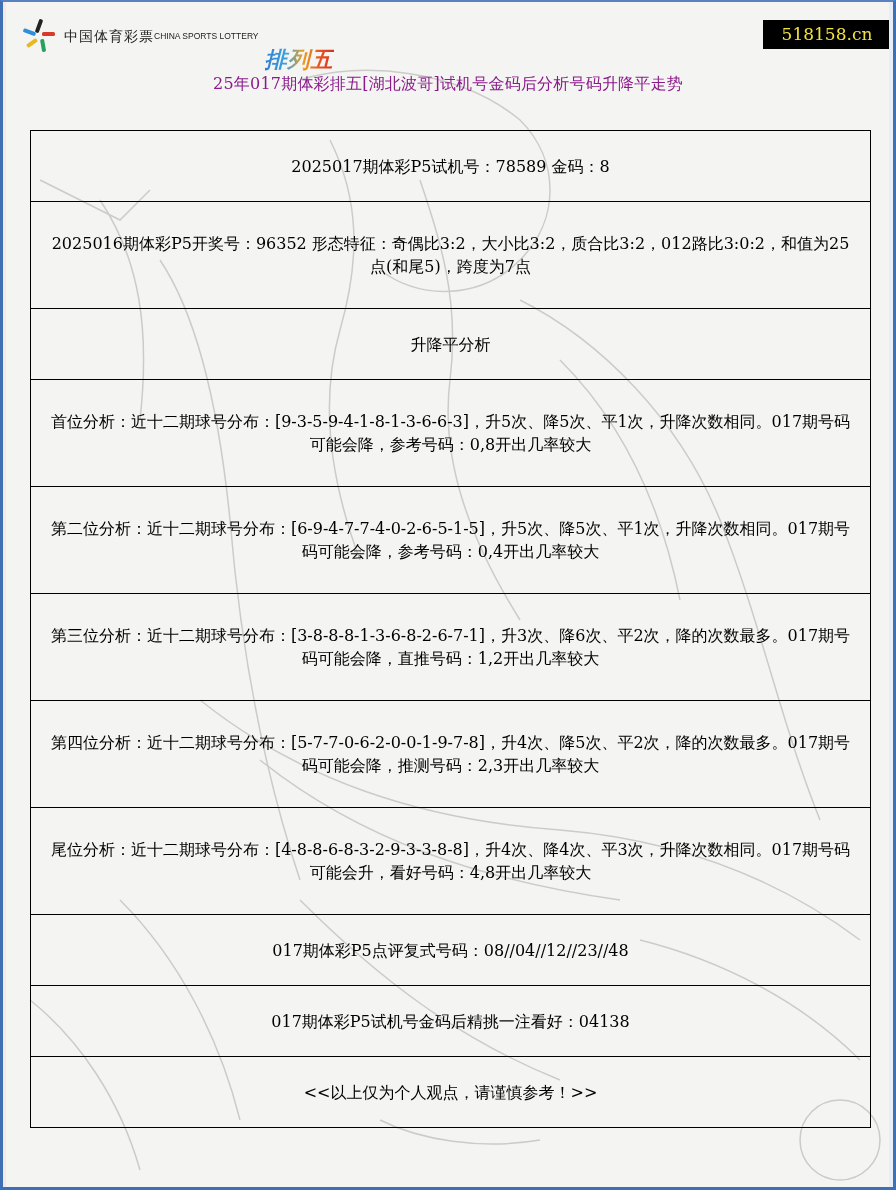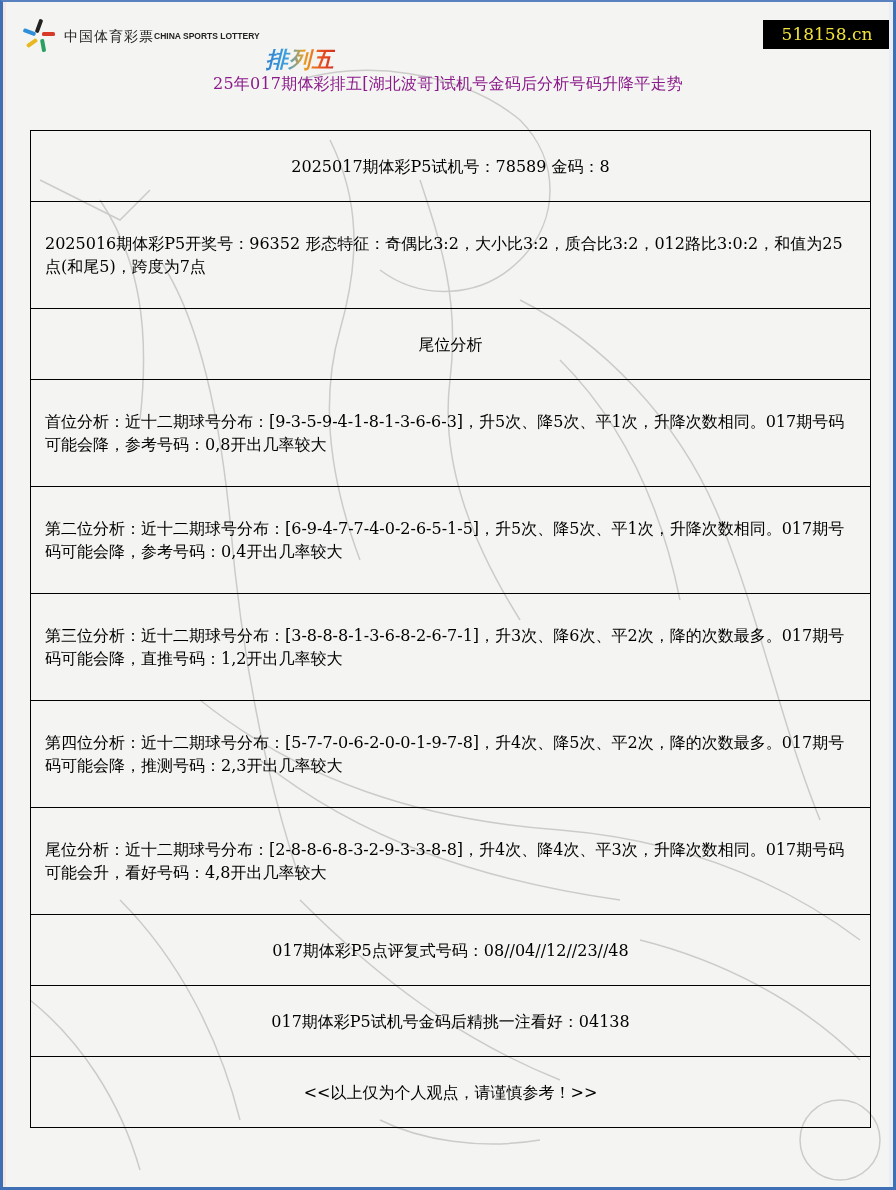--- a/index.html
+++ b/index.html
@@ -23,21 +23,21 @@
     pointer-events: none; z-index: 5;
   }
   
   .bg-art { position: absolute; left: 0; top: 0; width: 896px; height: 1190px; z-index: 0; opacity: 0.45; }
 
   .header { position: absolute; left: 0; top: 0; width: 896px; height: 60px; z-index: 2; }
   .logo { position: absolute; left: 20px; top: 18px; height: 36px; display: flex; align-items: center; }
   .logo-mark { width: 38px; height: 38px; position: relative; }
   .logo-text { margin-left: 6px; display: flex; flex-direction: row; line-height: 1; }
   .logo-cn { font-family: "DejaVu Sans", sans-serif; font-size: 14px; color: #222; letter-spacing: 1px; }
-  .logo-en { font-family: "Liberation Sans", sans-serif; font-weight: bold; font-size: 8.5px; color: #222; margin-top: 3px; }
+  .logo-en { font-family: "Liberation Sans", sans-serif; font-weight: normal; font-size: 8.5px; color: #222; margin-top: 3px; }
   .logo-game { margin-left: 6px; font-family: "DejaVu Sans", sans-serif; font-weight: bold; font-style: italic; font-size: 22px; letter-spacing: 1px;
     background: linear-gradient(90deg, #2f7fd0 0%, #3aa0e0 30%, #e8a020 55%, #e85020 80%, #d23020 100%);
     -webkit-background-clip: text; background-clip: text; color: transparent; margin-top: 48px; }
   .site-badge {
     position: absolute; left: 763px; top: 20px; width: 128px; height: 29px;
     background: #000; color: #f2e33a; font-family: "DejaVu Serif", serif;
     font-size: 17px; line-height: 29px; text-align: center;
   }
   .page-title {
     position: absolute; left: 0; top: 66px; width: 896px; text-align: center;
@@ -48,21 +48,21 @@
     position: absolute; left: 30px; top: 130px; width: 840px; z-index: 2;
     border-collapse: collapse; table-layout: fixed;
   }
   .content-table td {
     border: 1px solid #000; color: #000; font-size: 16px; line-height: 23px;
     padding: 0 14px; vertical-align: middle; background: transparent;
   }
   .c { text-align: center; }
   .l { text-align: left; }
   .h72 { height: 70px; }
-  .h108 { height: 106px; }
+  .h108 { height: 106px; text-align: center; }
 </style>
 </head>
 <body>
 
 <svg class="bg-art" viewBox="0 0 896 1190" xmlns="http://www.w3.org/2000/svg" fill="none" stroke="#9a9a9a" stroke-width="1.5">
   <path d="M300 80 C360 60 460 70 520 120 C560 160 560 220 520 260 C480 300 420 300 380 270"></path>
   <path d="M330 140 C360 200 360 260 340 330 C320 400 330 480 360 560"></path>
   <path d="M420 180 C440 240 460 300 450 380 C440 460 470 540 520 620"></path>
   <path d="M160 260 C200 320 220 420 230 520 C240 640 260 760 300 880"></path>
   <path d="M100 200 C140 260 150 330 140 420"></path>
@@ -107,36 +107,36 @@
       <col style="width:840px">
     </colgroup>
   <tbody>
       <tr>
     <td class="c h72">2025017期体彩P5试机号：78589  金码：8</td>
   </tr>
   <tr>
     <td class="l h108">2025016期体彩P5开奖号：96352 形态特征：奇偶比3:2，大小比3:2，质合比3:2，012路比3:0:2，和值为25点(和尾5)，跨度为7点</td>
   </tr>
   <tr>
-    <td class="c h72">尾位分析</td>
+    <td class="c h72">升降平分析</td>
   </tr>
   <tr>
     <td class="l h108">首位分析：近十二期球号分布：[9-3-5-9-4-1-8-1-3-6-6-3]，升5次、降5次、平1次，升降次数相同。017期号码可能会降，参考号码：0,8开出几率较大</td>
   </tr>
   <tr>
     <td class="l h108">第二位分析：近十二期球号分布：[6-9-4-7-7-4-0-2-6-5-1-5]，升5次、降5次、平1次，升降次数相同。017期号码可能会降，参考号码：0,4开出几率较大</td>
   </tr>
   <tr>
     <td class="l h108">第三位分析：近十二期球号分布：[3-8-8-8-1-3-6-8-2-6-7-1]，升3次、降6次、平2次，降的次数最多。017期号码可能会降，直推号码：1,2开出几率较大</td>
   </tr>
   <tr>
     <td class="l h108">第四位分析：近十二期球号分布：[5-7-7-0-6-2-0-0-1-9-7-8]，升4次、降5次、平2次，降的次数最多。017期号码可能会降，推测号码：2,3开出几率较大</td>
   </tr>
   <tr>
-    <td class="l h108">尾位分析：近十二期球号分布：[2-8-8-6-8-3-2-9-3-3-8-8]，升4次、降4次、平3次，升降次数相同。017期号码可能会升，看好号码：4,8开出几率较大</td>
+    <td class="l h108">尾位分析：近十二期球号分布：[4-8-8-6-8-3-2-9-3-3-8-8]，升4次、降4次、平3次，升降次数相同。017期号码可能会升，看好号码：4,8开出几率较大</td>
   </tr>
   <tr>
     <td class="c h72">017期体彩P5点评复式号码：08//04//12//23//48</td>
   </tr>
   <tr>
     <td class="c h72">017期体彩P5试机号金码后精挑一注看好：04138</td>
   </tr>
   <tr>
     <td class="c h72">&lt;&lt;以上仅为个人观点，请谨慎参考！&gt;&gt;</td>
   </tr>

